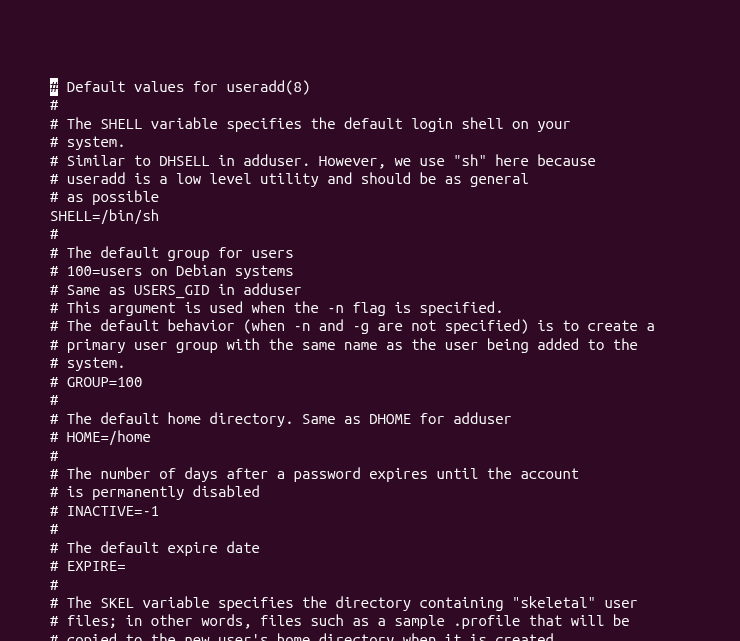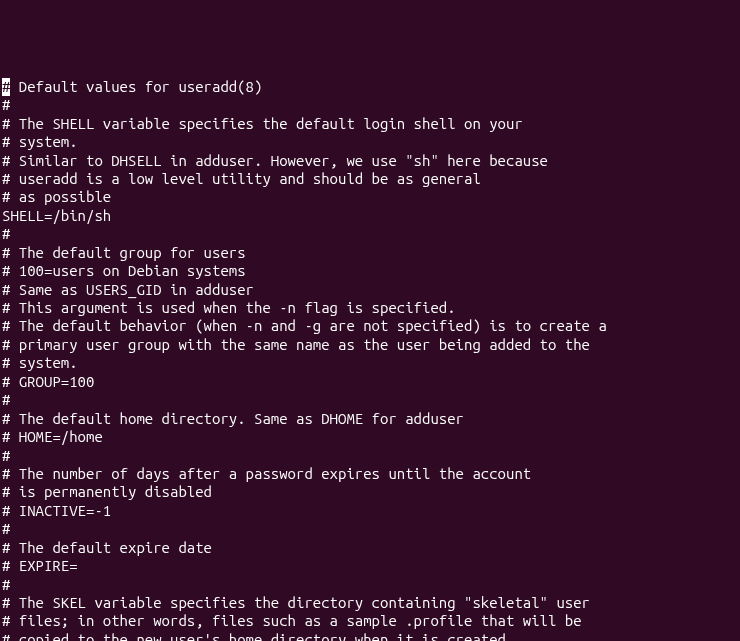--- a/index.html
+++ b/index.html
@@ -19,20 +19,21 @@
       white-space: pre;
       overflow: hidden;
     }
     .cursor-block {
       background-color: #ffffff;
       color: #300a24;
       display: inline-block;
     }
     .line {
       display: block;
+      margin-left: 48px;
     }
   </style>
 </head>
 <body>
 
 
 
 <div id="terminal"><span class="line"><span class="cursor-block">#</span><span> Default values for useradd(8)</span></span><span class="line">#</span><span class="line"># The SHELL variable specifies the default login shell on your</span><span class="line"># system.</span><span class="line"># Similar to DHSELL in adduser. However, we use "sh" here because</span><span class="line"># useradd is a low level utility and should be as general</span><span class="line"># as possible</span><span class="line">SHELL=/bin/sh</span><span class="line">#</span><span class="line"># The default group for users</span><span class="line"># 100=users on Debian systems</span><span class="line"># Same as USERS_GID in adduser</span><span class="line"># This argument is used when the -n flag is specified.</span><span class="line"># The default behavior (when -n and -g are not specified) is to create a</span><span class="line"># primary user group with the same name as the user being added to the</span><span class="line"># system.</span><span class="line"># GROUP=100</span><span class="line">#</span><span class="line"># The default home directory. Same as DHOME for adduser</span><span class="line"># HOME=/home</span><span class="line">#</span><span class="line"># The number of days after a password expires until the account</span><span class="line"># is permanently disabled</span><span class="line"># INACTIVE=-1</span><span class="line">#</span><span class="line"># The default expire date</span><span class="line"># EXPIRE=</span><span class="line">#</span><span class="line"># The SKEL variable specifies the directory containing "skeletal" user</span><span class="line"># files; in other words, files such as a sample .profile that will be</span><span class="line"># copied to the new user's home directory when it is created.</span></div>
 
 

